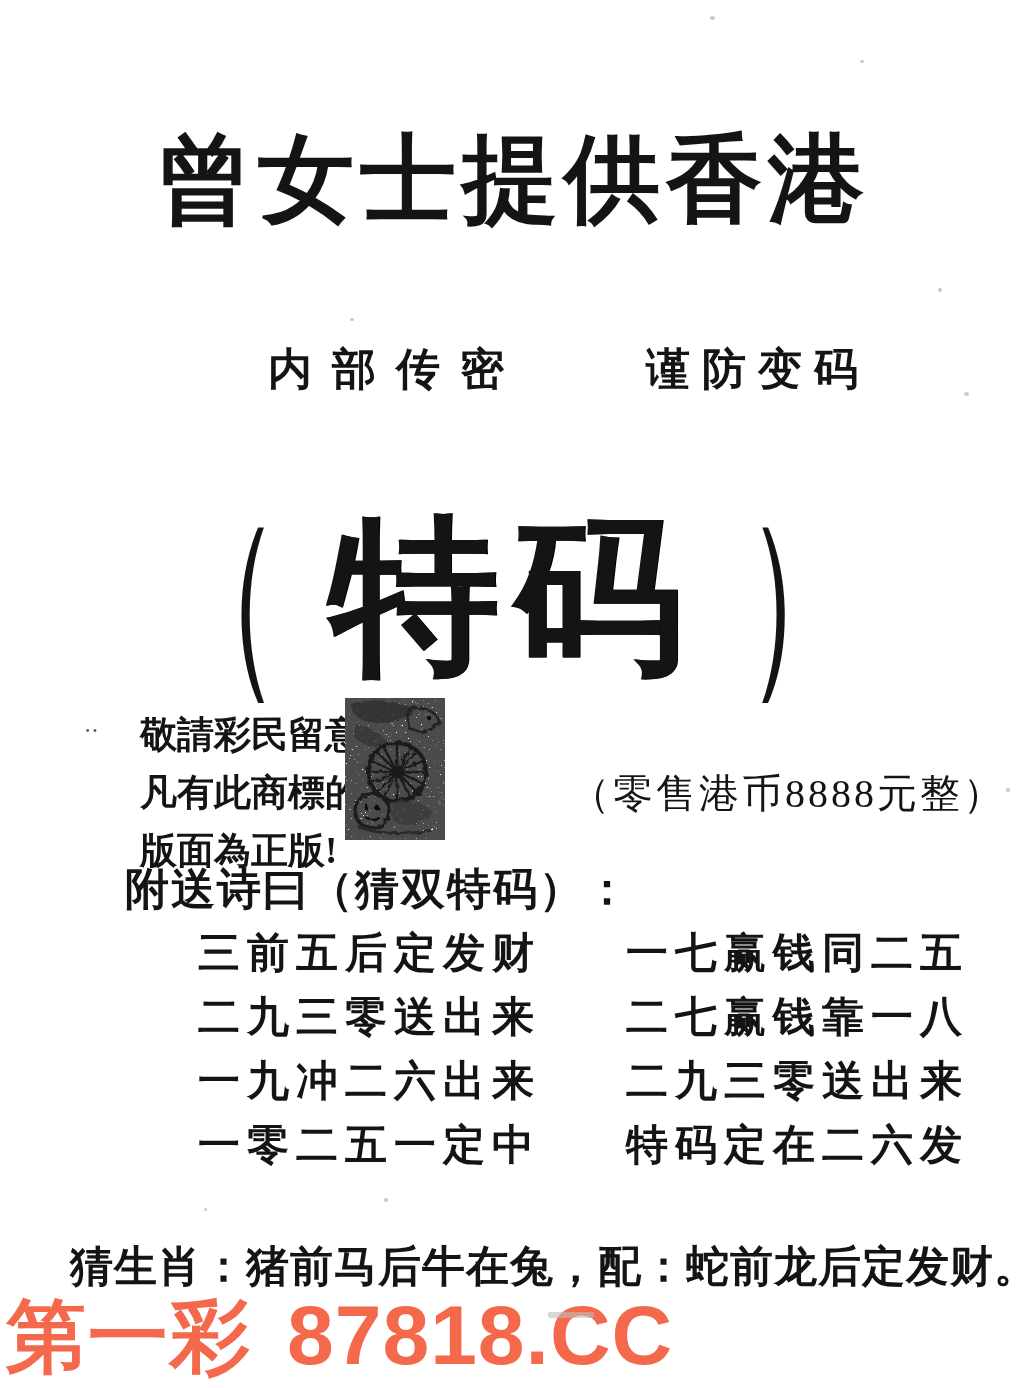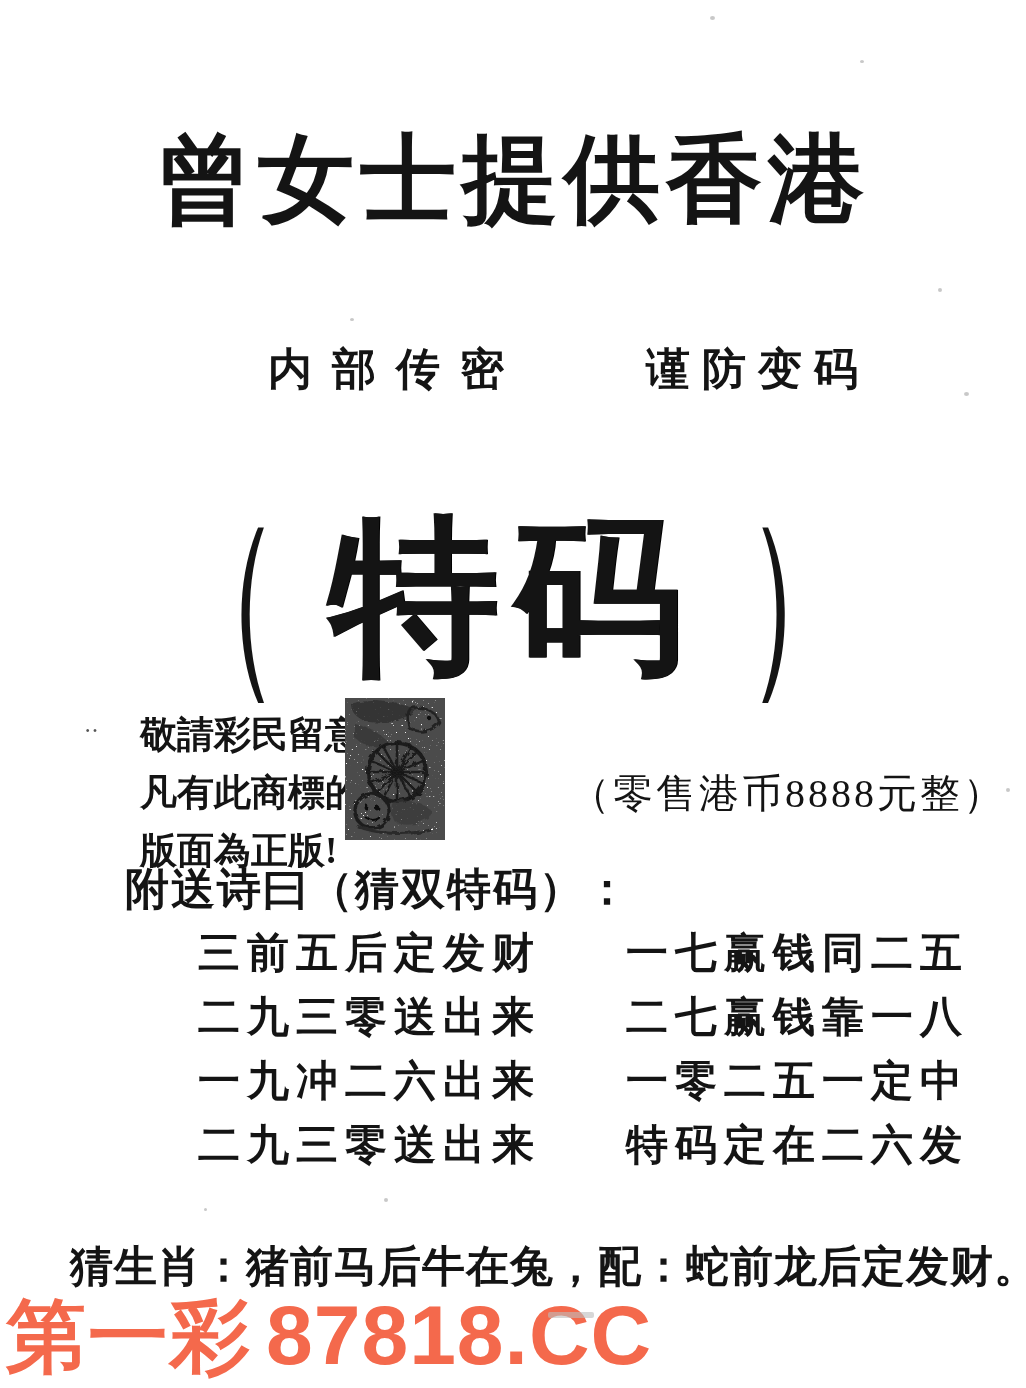--- a/index.html
+++ b/index.html
@@ -192,30 +192,30 @@
   <div class="abs price-note">（零售港币8888元整）</div>
 
   <div class="abs poem-heading">附送诗曰（猜双特码）：</div>
 
   <div class="abs poem-grid">
     <div class="poem-line">三前五后定发财</div>
     <div class="poem-line">一七赢钱同二五</div>
     <div class="poem-line">二九三零送出来</div>
     <div class="poem-line">二七赢钱靠一八</div>
     <div class="poem-line">一九冲二六出来</div>
+    <div class="poem-line">二九三零送出来</div>
     <div class="poem-line">一零二五一定中</div>
-    <div class="poem-line">二九三零送出来</div>
     <div class="poem-line">特码定在二六发</div>
   </div>
 
   <div class="abs zodiac-line">猜生肖：猪前马后牛在兔，配：蛇前龙后定发财。</div>
 
   <div class="abs footer">
     <span class="brand" style="color: rgb(244, 105, 76);">第一彩</span>
-    <span class="site" style="color: rgb(244, 105, 76);">87818.CC</span>
+    <span class="site" style="color: rgb(244, 105, 76); margin-left: 21px;">87818.CC</span>
   </div>
 
   <div class="speck" style="left:710px;top:16px;width:5px;height:4px;"></div>
   <div class="speck" style="left:938px;top:288px;width:4px;height:4px;"></div>
   <div class="speck" style="left:964px;top:392px;width:5px;height:4px;"></div>
   <div class="speck" style="left:350px;top:318px;width:4px;height:3px;"></div>
   <div class="speck" style="left:1006px;top:788px;width:4px;height:4px;"></div>
   <div class="speck" style="left:384px;top:1198px;width:4px;height:4px;"></div>
   <div class="speck" style="left:204px;top:1208px;width:3px;height:3px;"></div>
   <div class="speck" style="left:860px;top:60px;width:4px;height:3px;"></div>

